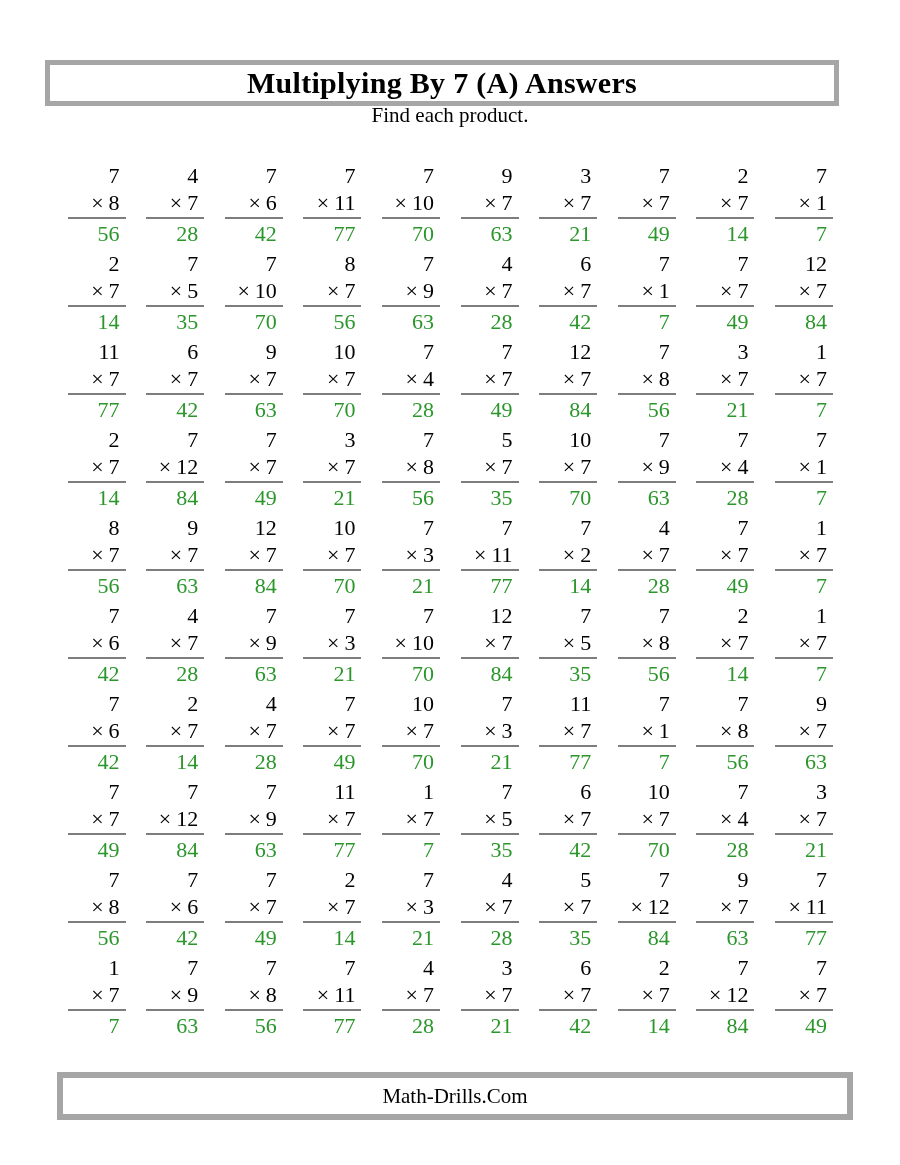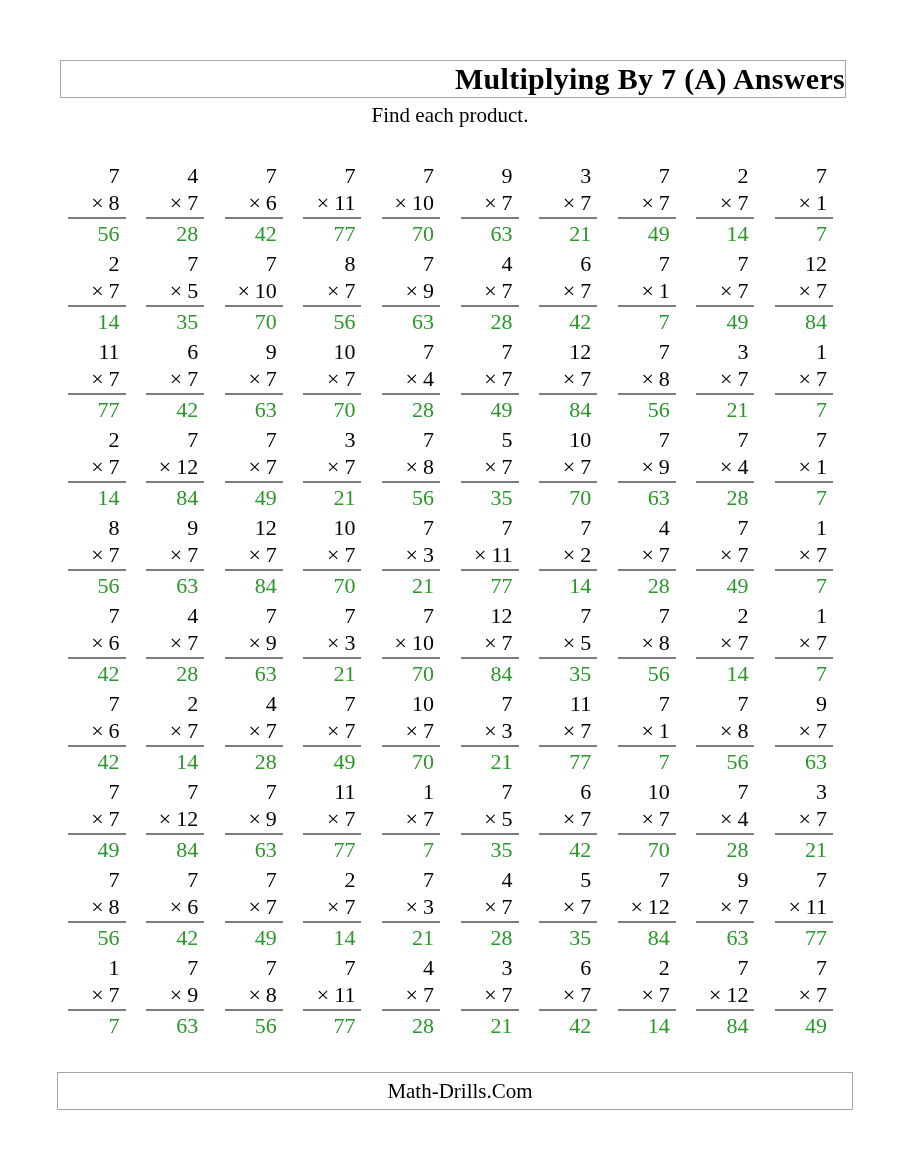--- a/index.html
+++ b/index.html
@@ -10,28 +10,28 @@
   body {
     width: 900px;
     height: 1165px;
     position: relative;
     font-family: "Liberation Serif", serif;
     color: #000000;
     overflow: hidden;
   }
   .title-box {
     position: absolute;
-    left: 60px;
+    left: 45px;
     top: 60px;
     width: 784px;
     height: 36px;
-    border: 1px solid #701a75;
+    border: 5px solid #701a75;
     display: flex;
     align-items: center;
-    justify-content: flex-end;
+    justify-content: center;
   }
   .title-text {
     font-size: 30px;
     font-weight: bold;
     letter-spacing: 0.3px;
     white-space: nowrap;
   }
   .subtitle {
     position: absolute;
     left: 0;
@@ -72,25 +72,24 @@
   }
   .answer {
     line-height: 29px;
   }
   .footer-box {
     position: absolute;
     left: 57px;
     top: 1072px;
     width: 784px;
     height: 36px;
-    border: 1px solid #84cc16;
+    border: 6px solid #84cc16;
     display: flex;
     align-items: center;
     justify-content: center;
-    padding-left: 10px;
   }
   .footer-text {
     font-size: 21px;
   }
 </style>
 </head>
 <body>
 
 <div class="title-box" style="border-color: rgb(166, 166, 166);">
   <div class="title-text">Multiplying By 7 (A) Answers</div>

